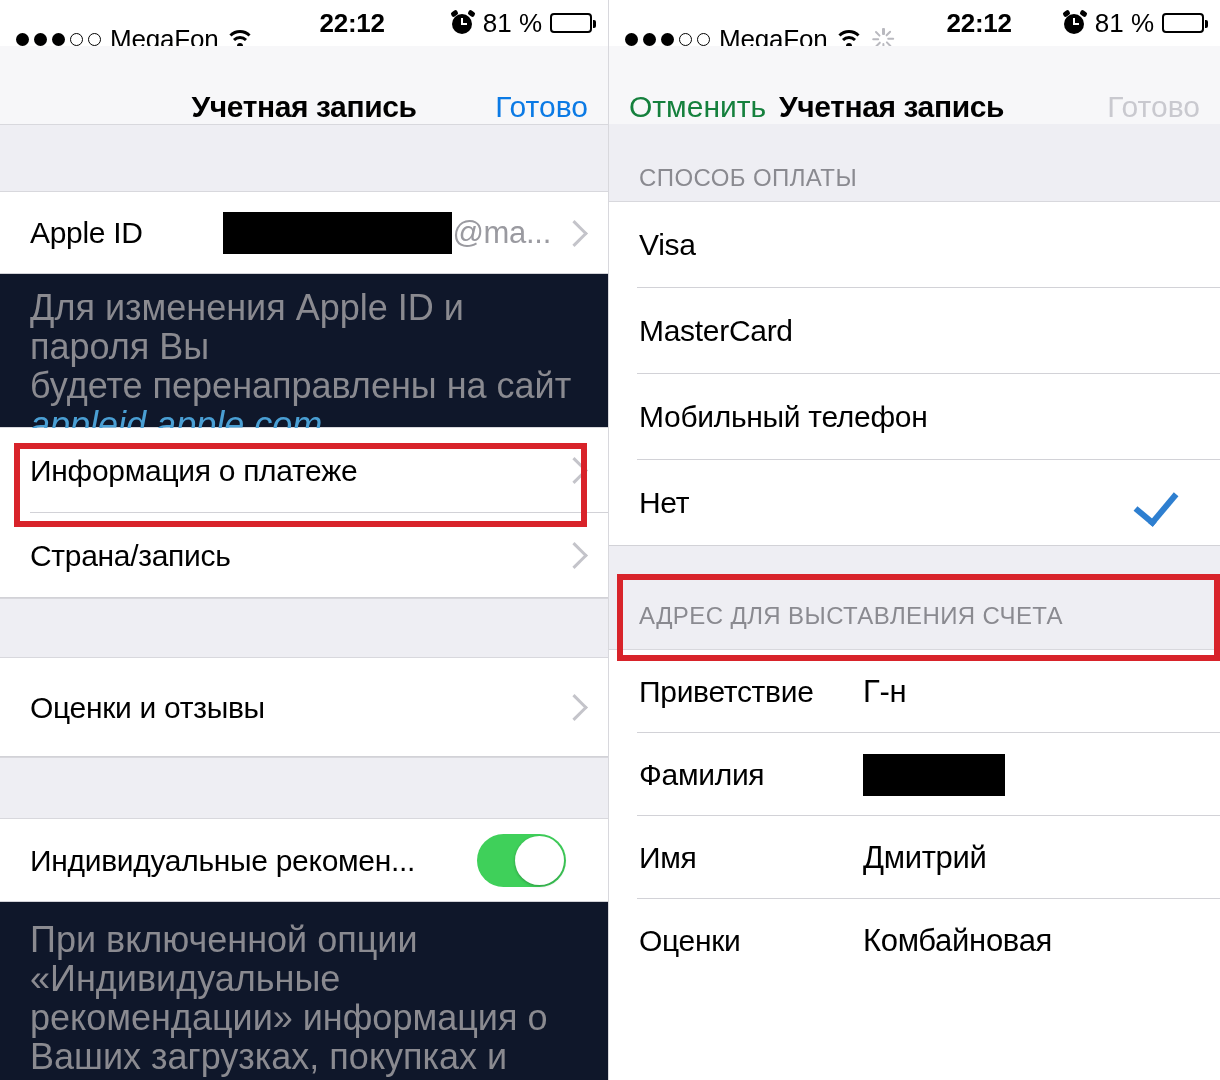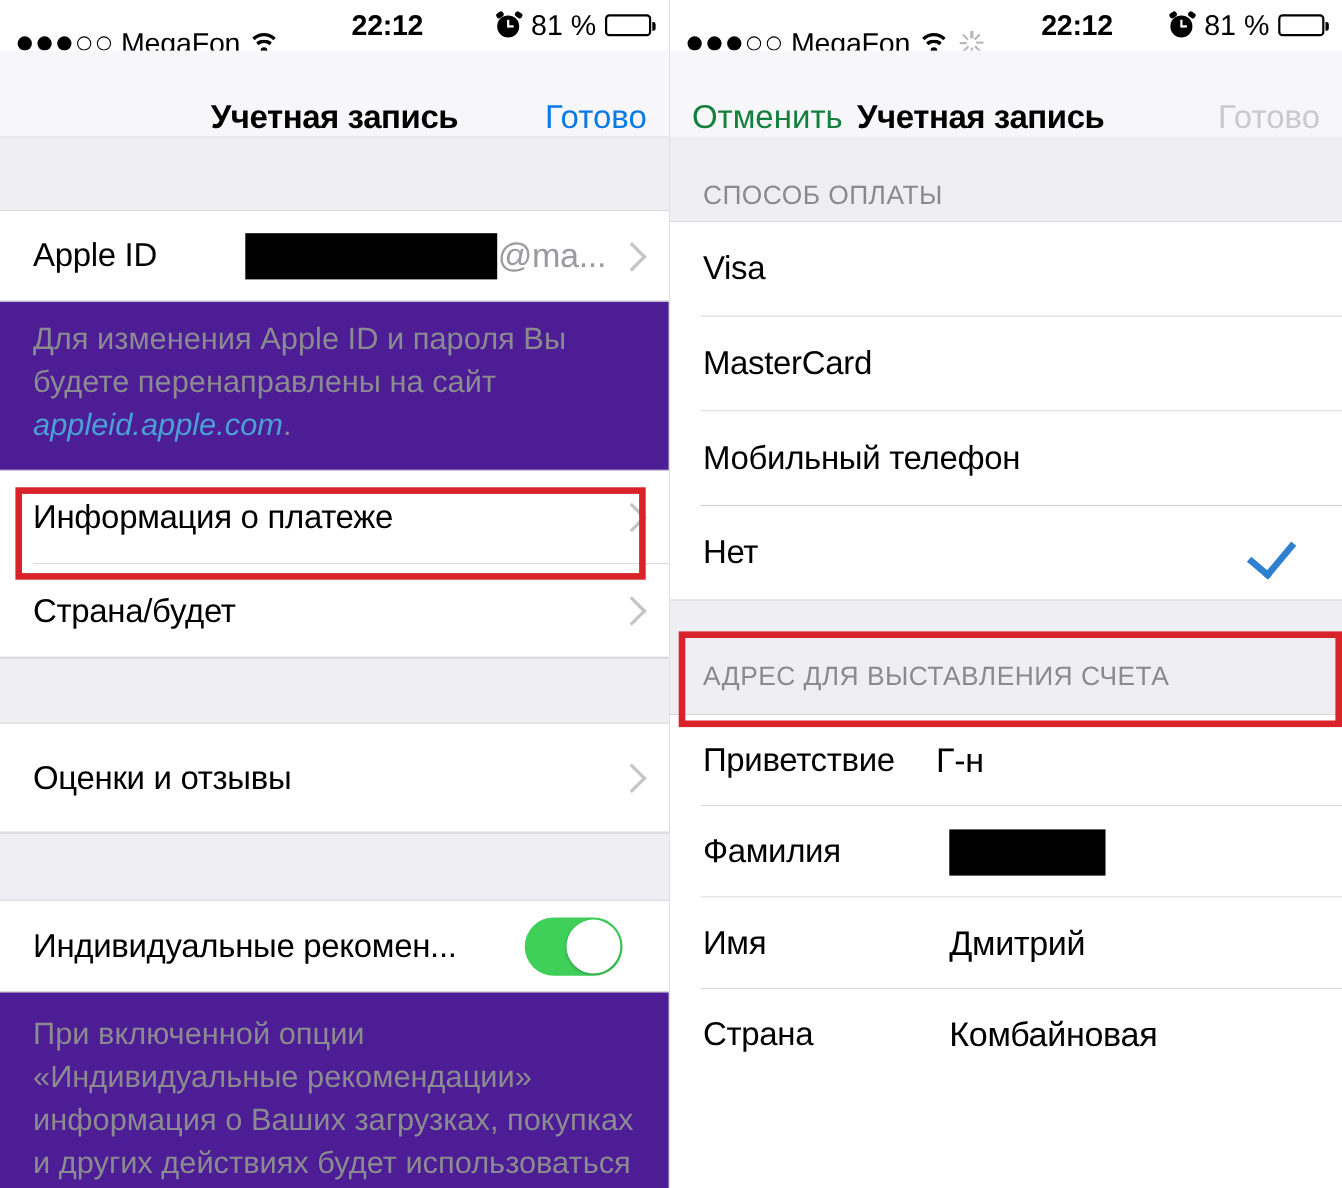--- a/index.html
+++ b/index.html
@@ -156,23 +156,23 @@
     margin-left: 14px;
     flex: none;
   }
   .redact {
     background: #000;
     height: 42px;
     display: inline-block;
     vertical-align: middle;
   }
   .footnote {
-    background: #4c1d95;
+    background: #0f172a;
     color: #8a8a90;
-    font-size: 28px;
+    font-size: 36px;
     line-height: 39px;
     padding: 14px 30px 18px 30px;
     box-sizing: border-box;
   }
   .footnote a { color: #4a9fd4; text-decoration: none; font-style: italic; }
 
   
   .highlight {
     position: absolute;
     border: 6px solid #d8232a;
@@ -322,21 +322,21 @@
     </div>
 
     <div class="row" style="height:85px">
       <span class="row-label">Информация о платеже</span>
       <span class="spacer"></span>
       <span class="chevron"></span>
       <span class="sep"></span>
     </div>
 
     <div class="row" style="height:85px">
-      <span class="row-label">Страна/будет</span>
+      <span class="row-label">Страна/запись</span>
       <span class="spacer"></span>
       <span class="chevron"></span>
       <span class="sep" style="left:0"></span>
     </div>
 
     <div class="gap" style="height:58px"></div>
 
     <div class="row" style="height:99px">
       <span class="row-label">Оценки и отзывы</span>
       <span class="spacer"></span>
@@ -428,34 +428,34 @@
       <span class="row-label">Нет</span>
       <span class="spacer"></span>
       <span class="checkmark"></span>
       <span class="sep" style="left:0"></span>
     </div>
 
     <div class="section-header" style="height:104px;padding-top:56px">АДРЕС ДЛЯ ВЫСТАВЛЕНИЯ СЧЕТА</div>
 
     <div class="row" style="height:83px">
       <span class="row-label" style="width:200px">Приветствие</span>
-      <span class="row-value" style="margin-left:12px">Г-н</span>
+      <span class="row-value" style="margin-left:24px">Г-н</span>
       <span class="sep" style="left:28px"></span>
     </div>
     <div class="row" style="height:83px">
       <span class="row-label" style="width:200px">Фамилия</span>
       <span class="redact" style="width:142px;margin-left:24px"></span>
       <span class="sep" style="left:28px"></span>
     </div>
     <div class="row" style="height:83px">
       <span class="row-label" style="width:200px">Имя</span>
       <span class="row-value" style="margin-left:24px">Дмитрий</span>
       <span class="sep" style="left:28px"></span>
     </div>
     <div class="row" style="height:83px">
-      <span class="row-label" style="width:200px">Страна</span>
+      <span class="row-label" style="width:200px">Оценки</span>
       <span class="row-value" style="margin-left:24px">Комбайновая</span>
     </div>
 
     <div class="highlight" style="left:8px; top:574px; width:603px; height:87px;"></div>
   </div>
 
 </div>
 
 </body></html>

